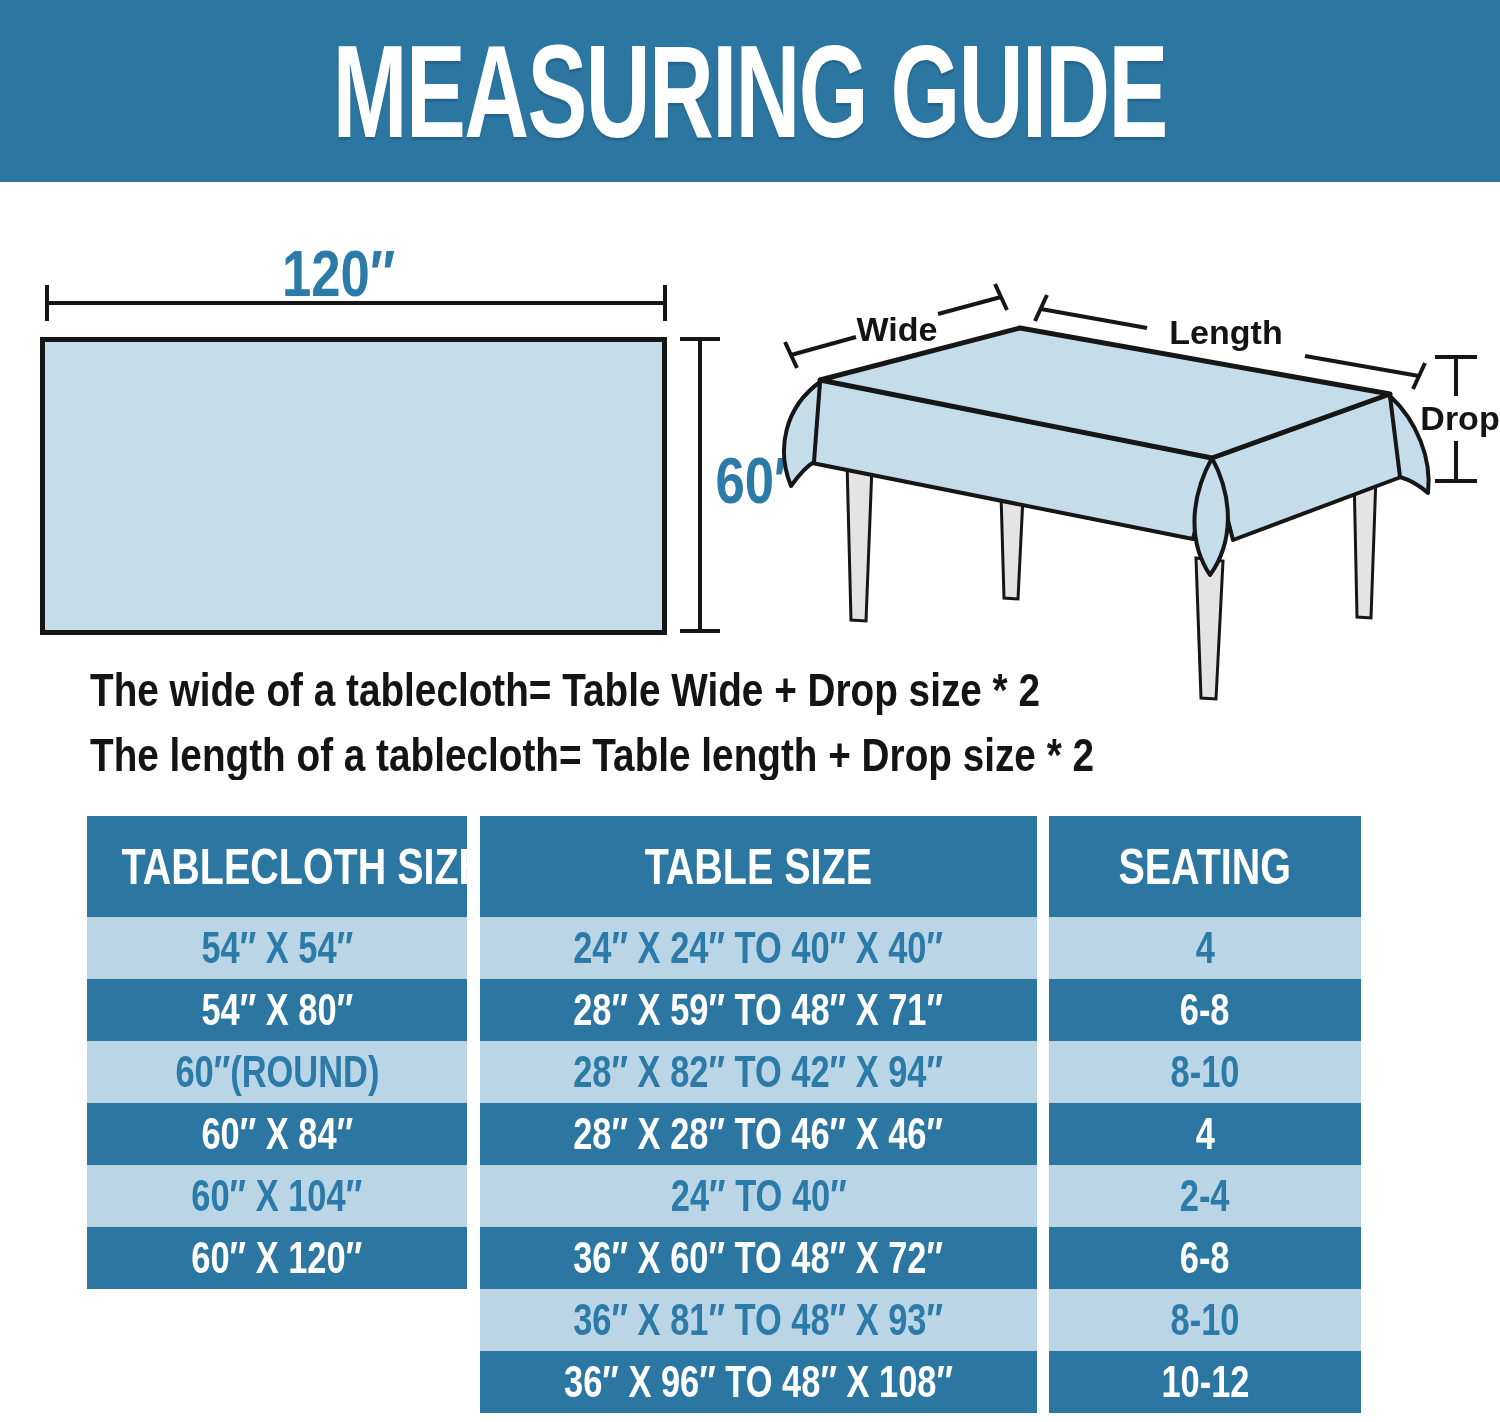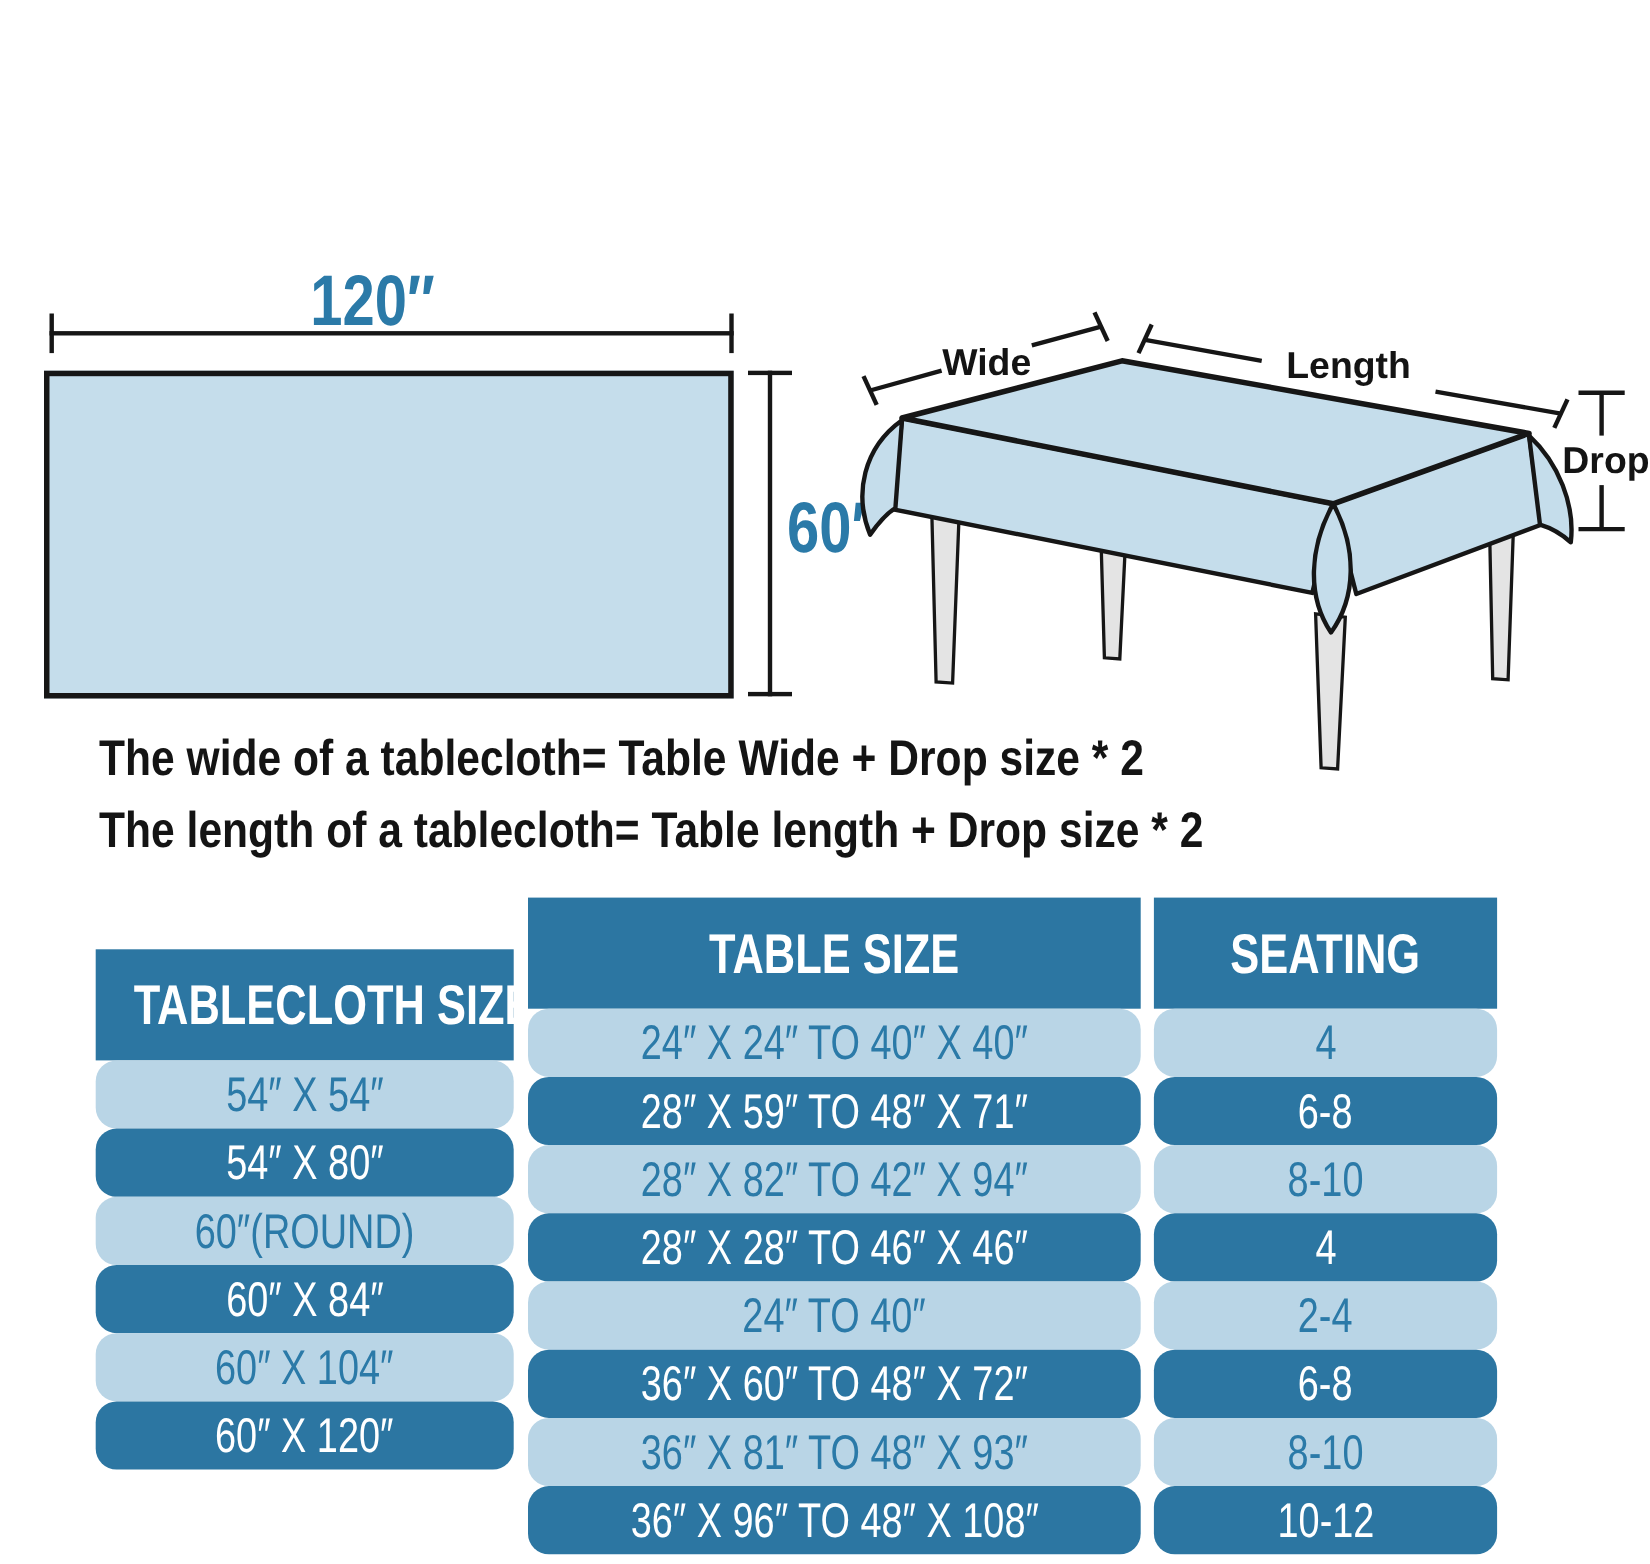--- a/index.html
+++ b/index.html
@@ -34,38 +34,41 @@
     font-size:44px; white-space:nowrap; transform:scale(0.88,1.04);
     transform-origin:left center;
   }
   
   .size-col { position:absolute; top:816px; }
   .size-col .th {
     height:101px; line-height:101px; background:#2c76a2; color:#fff;
     text-align:center; font-weight:bold; font-size:47px; white-space:nowrap;
   }
   .size-col .td {
-    height:62px; line-height:62px; text-align:center; font-weight:normal;
-    font-size:41px; white-space:nowrap;border-radius:19px;
+    height:62px; line-height:62px; text-align:center; font-weight:bold;
+    font-size:41px; white-space:nowrap;
   }
   .size-col .td:nth-child(even) { background:#b9d5e6; color:#2b7aa8; }
   .size-col .td:nth-child(odd)  { background:#2c76a2; color:#ffffff; }
   .size-col .cnd { display:inline-block; transform:scale(0.84,1.08); transform-origin:center; }
   
   .table-illustration { position:absolute; left:780px; top:240px; }
   .table-illustration text {
     font-family:"Liberation Sans", sans-serif; font-weight:bold;
     font-size:34px; fill:#141414;
   }
 </style>
 </head>
 <body>
 
 <div class="canvas">
 
+  <div class="banner">
+    <span class="banner-title">MEASURING GUIDE</span>
+  </div>
 
   <div class="dim-label" style="left:184px; top:238px; width:310px; text-align:center;">
     <span>120″</span>
   </div>
 
   <div class="hline" style="left:45px; top:301px; width:622px; height:4px;"></div>
   <div class="tick" style="left:45px; top:285px; width:4px; height:36px;"></div>
   <div class="tick" style="left:663px; top:285px; width:4px; height:36px;"></div>
 
   <div class="cloth-rect"></div>
@@ -116,21 +119,21 @@
       <line x1="1456" y1="441" x2="1456" y2="481"></line>
       <line x1="1435" y1="357" x2="1477" y2="357"></line>
       <line x1="1435" y1="481" x2="1477" y2="481"></line>
     </g>
     <text x="1460" y="430" text-anchor="middle">Drop</text>
   </svg>
 
   <div class="formula" style="top:665px;">The wide of a tablecloth= Table Wide + Drop size * 2</div>
   <div class="formula" style="top:730px;">The length of a tablecloth= Table length + Drop size * 2</div>
 
-  <div class="size-col" style="left:87px; width:380px;margin-top:47px;">
+  <div class="size-col" style="left:87px; width:380px;">
     <div class="th"><span class="cnd">TABLECLOTH SIZE</span></div>
     <div class="td"><span class="cnd">54″ X 54″</span></div>
     <div class="td"><span class="cnd">54″ X 80″</span></div>
     <div class="td"><span class="cnd">60″(ROUND)</span></div>
     <div class="td"><span class="cnd">60″ X 84″</span></div>
     <div class="td"><span class="cnd">60″ X 104″</span></div>
     <div class="td"><span class="cnd">60″ X 120″</span></div>
   </div>
 
   <div class="size-col" style="left:480px; width:557px;">

